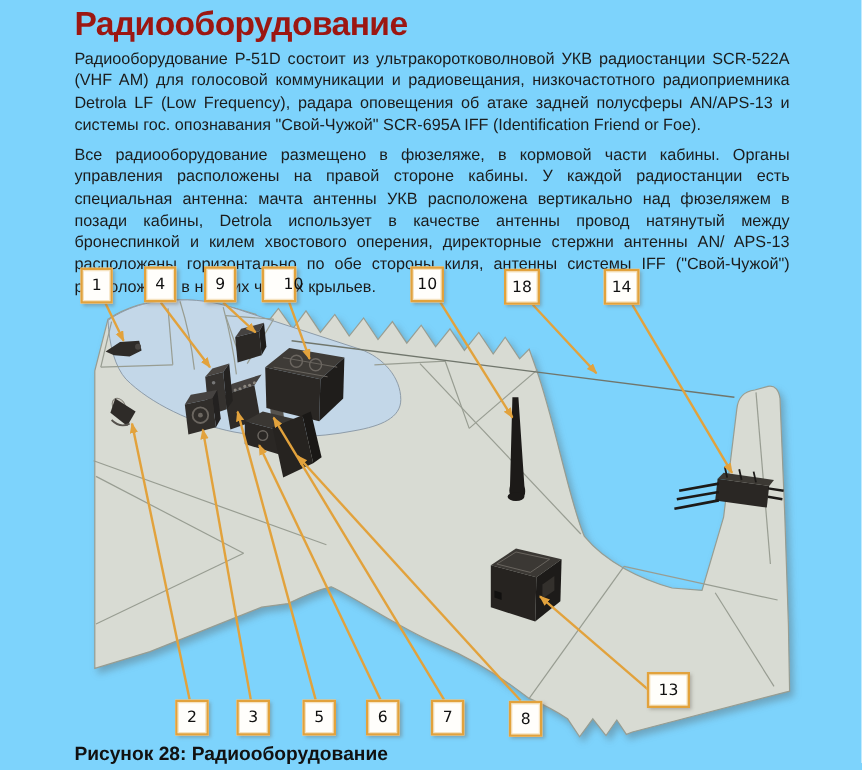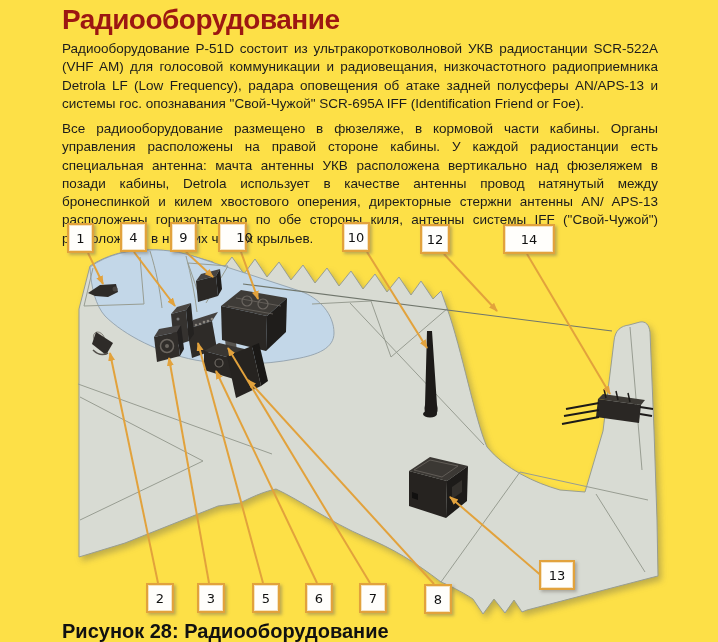--- a/index.html
+++ b/index.html
@@ -1,27 +1,27 @@
 <!DOCTYPE html>
 <html><head>
 <meta charset="utf-8">
 <style>
   html,body{margin:0;padding:0;background:#fff;}
-  #page{position:relative;width:718px;height:642px;background:#fde047;overflow:hidden;
+  #page{position:relative;width:718px;height:642px;background:#7dd3fc;overflow:hidden;
         font-family:"Liberation Sans",sans-serif;}
   #art{position:absolute;left:0;top:0;z-index:1;}
   .textlayer{position:absolute;z-index:2;}
   h1.title{position:absolute;left:62px;top:4px;margin:0;width:600px;
            font-size:28px;font-weight:bold;letter-spacing:-0.5px;color:#9c1712;
            font-family:"Liberation Sans",sans-serif;}
   p.para{position:absolute;left:62px;width:596px;margin:0;
          font-size:13.5px;line-height:18.3px;color:#1c1c1c;text-align:justify;}
   #para1{top:40px;}
   #para2{top:120px;}
-  .caption{position:absolute;left:62px;top:620px;font-size:20px;font-weight:bold;color:#111;z-index:3;}
+  .caption{position:absolute;left:62px;top:620px;font-size:16px;font-weight:bold;color:#111;z-index:3;}
   #callout-layer{position:absolute;left:0;top:0;width:718px;height:642px;z-index:3;pointer-events:none;}
   .callout{position:absolute;box-sizing:border-box;background:#fffefb;
            border:2px solid #e2a23c;box-shadow:2px 2px 3px rgba(110,105,95,.45), inset 0 0 0 1px #f6e3c0;
            display:flex;align-items:center;justify-content:center;
            font-size:13px;color:#111;font-family:"DejaVu Sans","Liberation Sans",sans-serif;}
   #callout-lines line{stroke:#e2a23c;stroke-width:2;}
   .thin{stroke:#989d92;stroke-width:1;fill:none;}
 </style>
 </head>
 <body>
@@ -200,23 +200,23 @@
       <div class="callout" style="left: 170px; top: 222px; width: 27px; height: 30px;">
         <span>9</span>
       </div>
       <div class="callout" style="left: 218px; top: 222px; width: 29px; height: 30px; padding-left: 24px;">
         <span>10</span>
       </div>
       <div class="callout" style="left: 342px; top: 222px; width: 28px; height: 30px;">
         <span>10</span>
       </div>
       <div class="callout" style="left: 420px; top: 224px; width: 30px; height: 30px;">
-        <span>12</span>
-      </div>
-      <div class="callout" style="left: 503px; top: 224px; width: 52px; height: 30px;">
+        <span>18</span>
+      </div>
+      <div class="callout" style="left: 503px; top: 224px; width: 30px; height: 30px;">
         <span>14</span>
       </div>
       <div class="callout" style="left: 146px; top: 583px; width: 28px; height: 30px;">
         <span>2</span>
       </div>
       <div class="callout" style="left: 197px; top: 583px; width: 28px; height: 30px;">
         <span>3</span>
       </div>
       <div class="callout" style="left: 252px; top: 583px; width: 28px; height: 30px;">
         <span>5</span>

